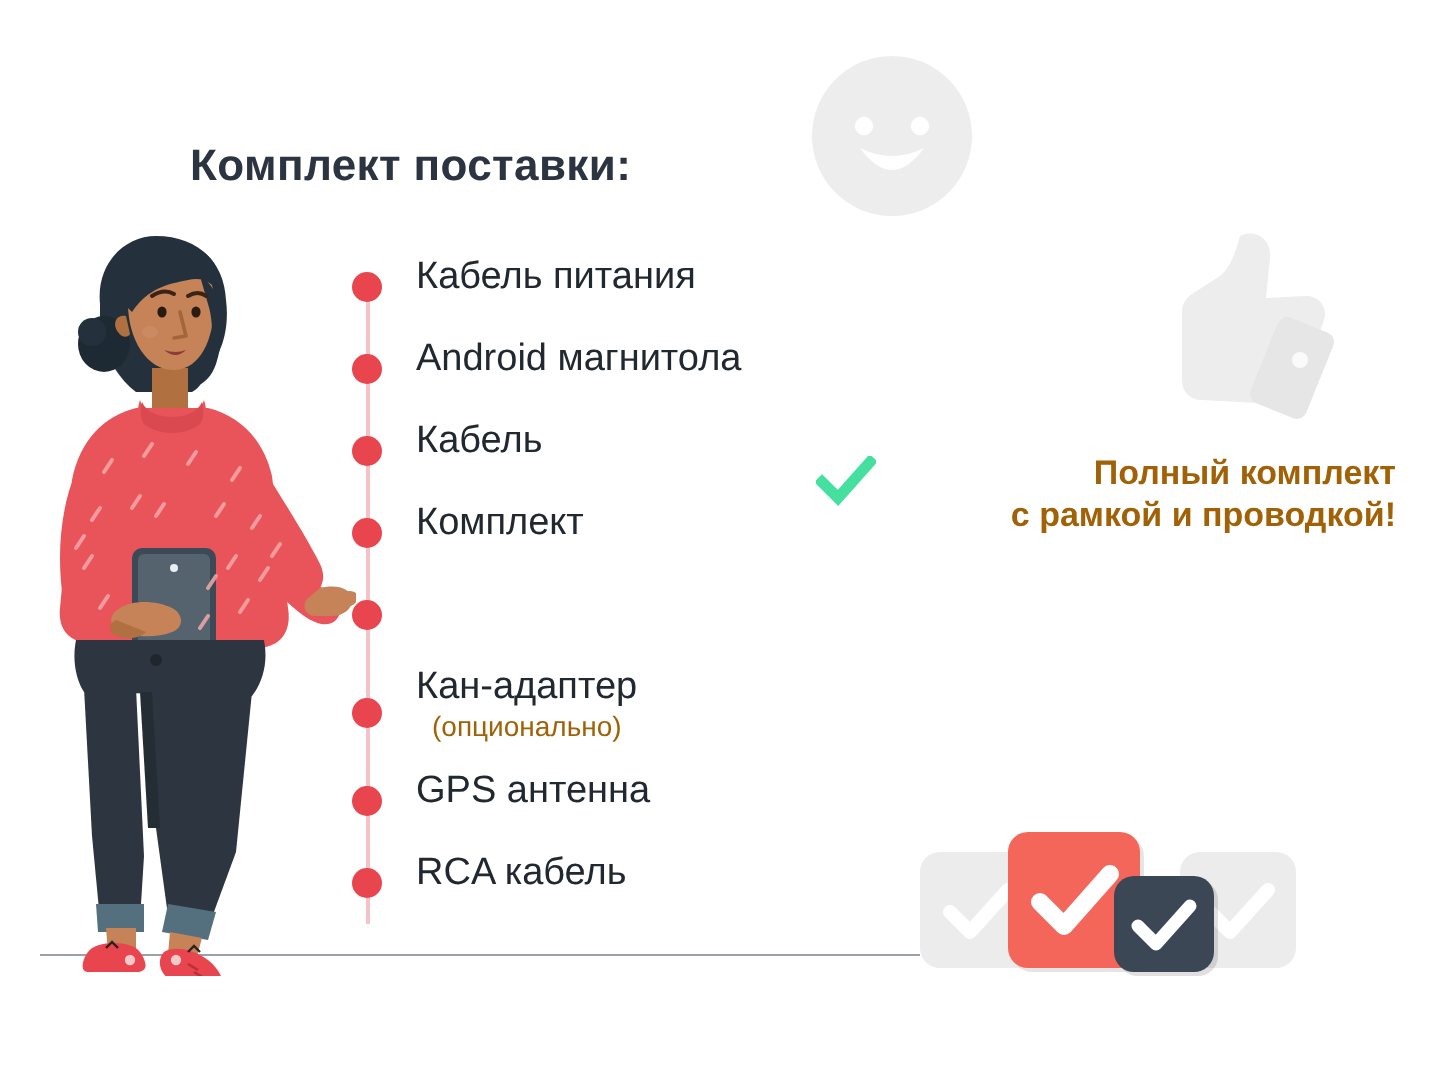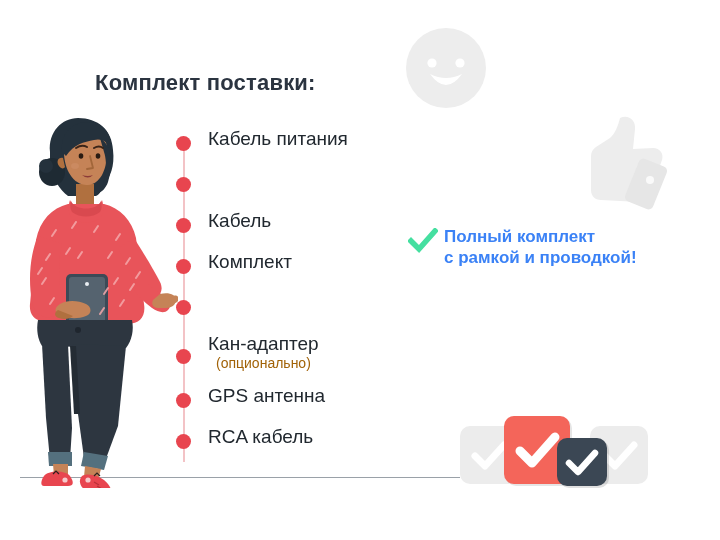--- a/index.html
+++ b/index.html
@@ -2,21 +2,21 @@
 <html><head>
 <meta charset="utf-8">
 <style>
   html,body{margin:0;padding:0;}
   body{
     width:720px;height:540px;
     background:#ffffff;
     font-family:"Liberation Sans","DejaVu Sans",sans-serif;
     overflow:hidden;
   }
-  #stage{position:relative;width:720px;height:496px;background:#fff;overflow:hidden;}
+  #stage{position:relative;width:720px;height:496px;background:#fff;overflow:hidden;text-align:right;}
 
   
   #page-title{
     position:absolute;left:95px;top:70px;
     font-size:22px;font-weight:bold;color:#2b3440;
     letter-spacing:.2px;white-space:nowrap;
   }
 
   
   .deco{position:absolute;pointer-events:none;}
@@ -43,21 +43,21 @@
     position:absolute;left:40px;top:21px;
     font-size:14px;color:#a16207;line-height:18px;white-space:nowrap;
   }
 
   
   #benefits{position:absolute;left:408px;top:226px;width:290px;}
   .benefit{position:relative;margin-bottom:14px;}
   .benefit-check{position:absolute;left:0;top:2px;width:30px;height:26px;}
   .benefit-text{
     position:relative;margin-left:36px;
-    font-size:17px;font-weight:bold;color:#3b82f6;line-height:21px;
+    font-size:17px;font-weight:bold;color:#a16207;line-height:21px;
   }
 
   
   #check-cards{position:absolute;left:460px;top:414px;width:190px;height:74px;}
   .cbcard{position:absolute;border-radius:10px;}
   #cbcard-1{left:0px;top:12px;width:58px;height:58px;background:#ececec;}
   #cbcard-4{left:130px;top:12px;width:58px;height:58px;background:#ececec;}
   #cbcard-2{left:44px;top:2px;width:66px;height:68px;background:#f4655a;box-shadow:2px 2px 0 rgba(0,0,0,.10);}
   #cbcard-3{left:97px;top:24px;width:50px;height:48px;background:#3b4754;box-shadow:2px 2px 0 rgba(0,0,0,.12);}
   .cbcard svg{position:absolute;left:0;top:0;width:100%;height:100%;}
@@ -111,20 +111,21 @@
   <div id="spec-list">
     <div class="spec-line"></div>
 
     <div class="spec-item">
       <span class="spec-dot"></span>
       <span class="spec-text">Кабель питания</span>
     </div>
 
     <div class="spec-item">
       <span class="spec-dot"></span>
+      <span class="spec-text">Android магнитола</span>
     </div>
 
     <div class="spec-item">
       <span class="spec-dot"></span>
       <span class="spec-text">Кабель</span>
     </div>
 
     <div class="spec-item">
       <span class="spec-dot"></span>
       <span class="spec-text">Комплект</span>

